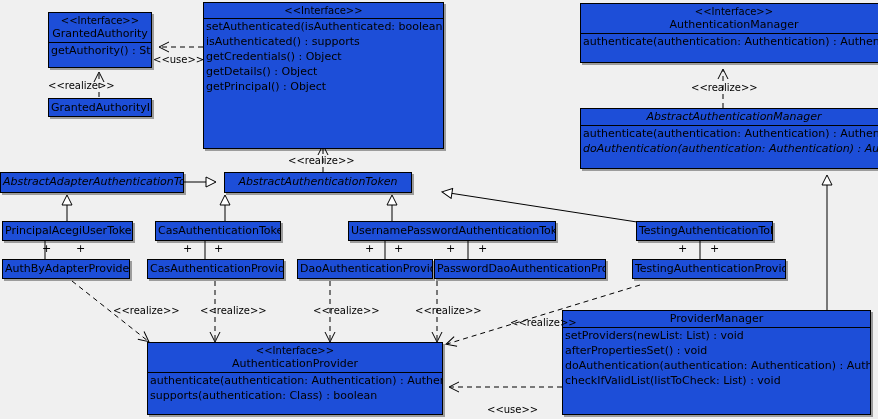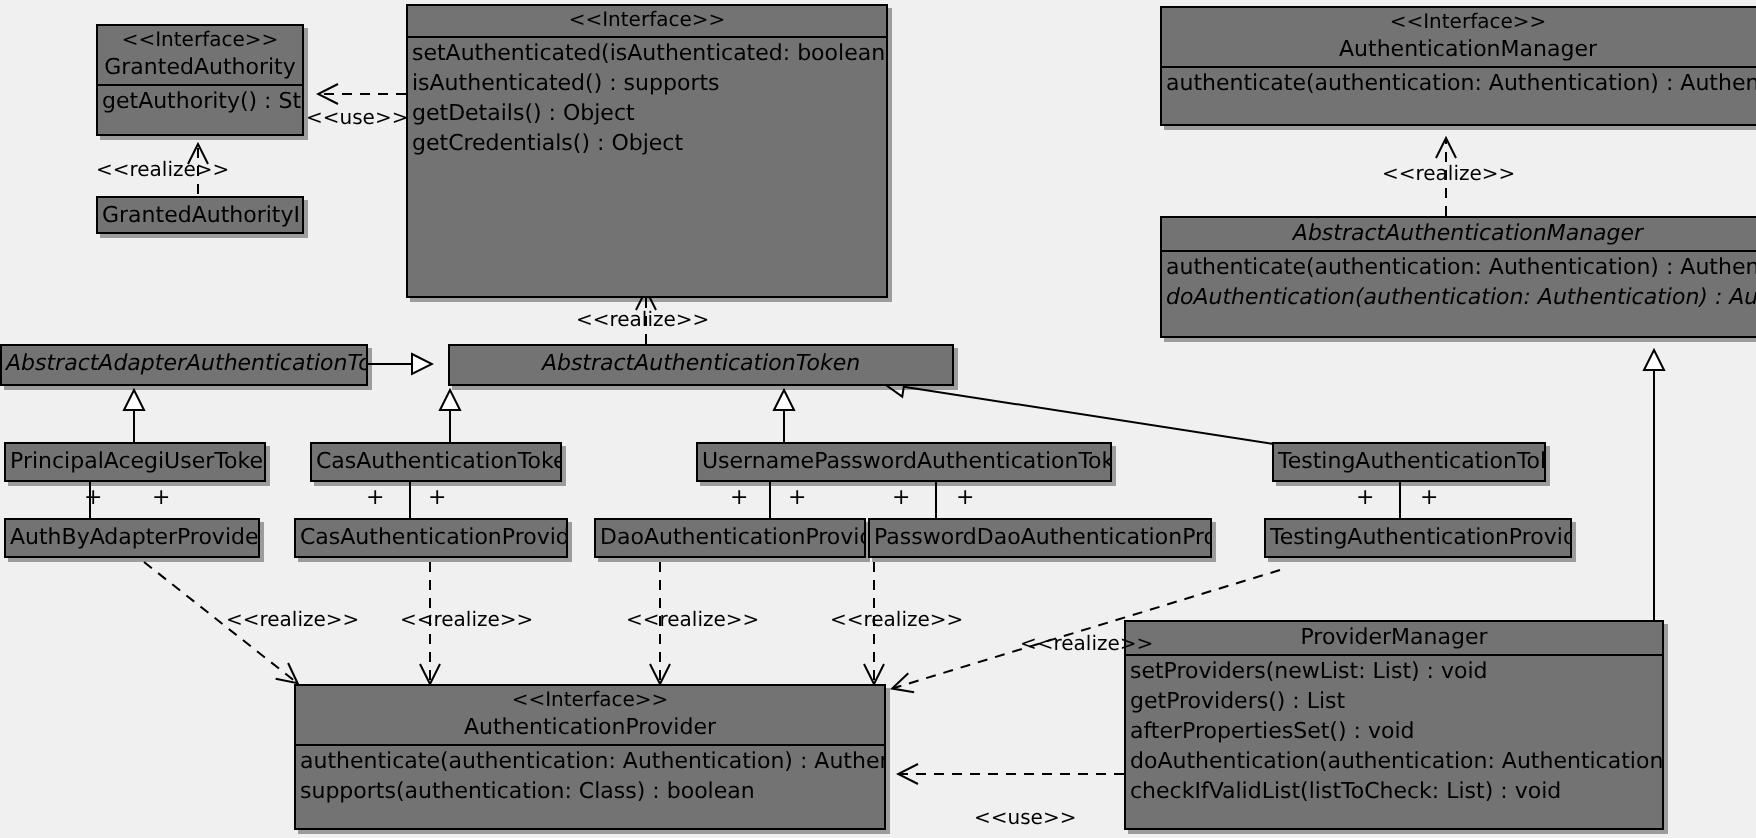--- a/index.html
+++ b/index.html
@@ -22,21 +22,21 @@
   }
   svg.edges {
     position: absolute;
     left: 0; top: 0;
     width: 878px;
     height: 419px;
     pointer-events: none;
   }
   .node {
     position: absolute;
-    background: #737373;
+    background: #1d4ed8;
     border: 1px solid #000000;
     box-sizing: border-box;
     box-shadow: 2px 2px 0 rgba(0,0,0,0.35);
     overflow: hidden;
   }
   .hdr {
     padding: 1px 0 1px 0;
     text-align: center;
   }
   .stereo {
@@ -172,22 +172,23 @@
   </div>
 
   <div class="node" style="left:203px; top:2px; width:241px; height:147px;">
     <div class="hdr">
       <div class="stereo">&lt;&lt;Interface&gt;&gt;</div>
     </div>
     <div class="sep"></div>
     <div class="members">
       <div class="member">setAuthenticated(isAuthenticated: boolean) : void</div>
       <div class="member">isAuthenticated() : supports</div>
+      <div class="member">getCredentials() : Object</div>
       <div class="member">getDetails() : Object</div>
-      <div class="member">getCredentials() : Object</div>
+      <div class="member">getPrincipal() : Object</div>
     </div>
   </div>
 
   <div class="node" style="left:580px; top:3px; width:308px; height:60px;">
     <div class="hdr">
       <div class="stereo">&lt;&lt;Interface&gt;&gt;</div>
       <div class="cname">AuthenticationManager</div>
     </div>
     <div class="sep"></div>
     <div class="members">
@@ -203,21 +204,21 @@
     <div class="members">
       <div class="member">authenticate(authentication: Authentication) : Authentication</div>
       <div class="member abstract">doAuthentication(authentication: Authentication) : Authentication</div>
     </div>
   </div>
 
   <div class="node" style="left:0px; top:172px; width:184px; height:21px;">
     <div class="cname abstract compact">AbstractAdapterAuthenticationToken</div>
   </div>
 
-  <div class="node" style="left:224px; top:172px; width:253px; height:21px;">
+  <div class="node" style="left:224px; top:172px; width:188px; height:21px;">
     <div class="cname abstract compact">AbstractAuthenticationToken</div>
   </div>
 
   <div class="node" style="left:2px; top:221px; width:131px; height:20px;">
     <div class="cname compact">PrincipalAcegiUserToken</div>
   </div>
 
   <div class="node" style="left:155px; top:221px; width:126px; height:20px;">
     <div class="cname compact">CasAuthenticationToken</div>
   </div>
@@ -255,28 +256,27 @@
       <div class="stereo">&lt;&lt;Interface&gt;&gt;</div>
       <div class="cname">AuthenticationProvider</div>
     </div>
     <div class="sep"></div>
     <div class="members">
       <div class="member">authenticate(authentication: Authentication) : Authentication</div>
       <div class="member">supports(authentication: Class) : boolean</div>
     </div>
   </div>
 
-  <div class="node" style="left:562px; top:310px; width:270px; height:105px;">
+  <div class="node" style="left:562px; top:310px; width:309px; height:105px;">
     <div class="hdr">
       <div class="cname">ProviderManager</div>
     </div>
     <div class="sep"></div>
     <div class="members">
       <div class="member">setProviders(newList: List) : void</div>
-      <div class="member">getProviders() : List</div>
       <div class="member">afterPropertiesSet() : void</div>
       <div class="member">doAuthentication(authentication: Authentication) : Authentication</div>
       <div class="member">checkIfValidList(listToCheck: List) : void</div>
     </div>
   </div>
 
   <div class="edge-label" style="left:153px; top:54px;">&lt;&lt;use&gt;&gt;</div>
 
   <div class="edge-label" style="left:48px; top:80px;">&lt;&lt;realize&gt;&gt;</div>
 

